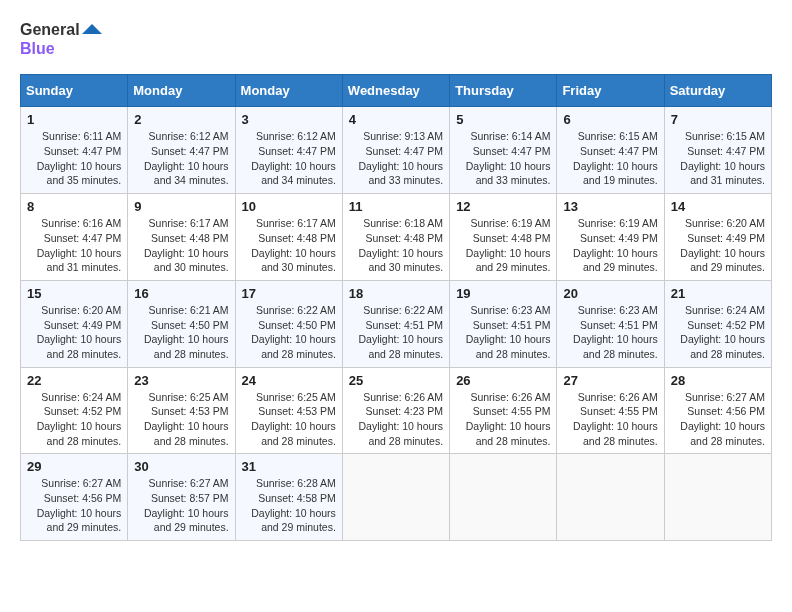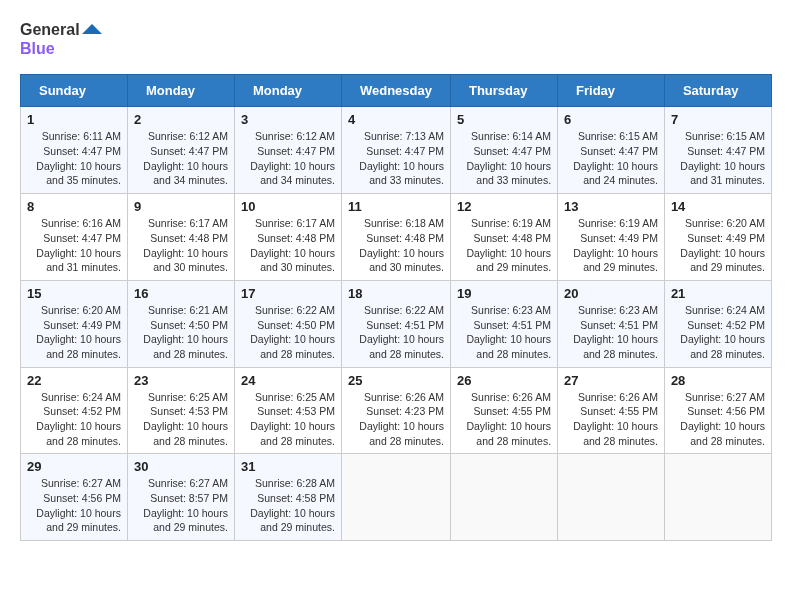--- a/index.html
+++ b/index.html
@@ -34,21 +34,21 @@
       color: #555;
     }
     .calendar-table {
       width: 100%;
       border-collapse: collapse;
       font-size: 11px;
     }
     .calendar-table thead th {
       background-color: #2e7bc4;
       color: white;
-      padding: 8px 18px;
+      padding: 8px 5px;
       text-align: left;
       font-size: 13px;
       font-weight: bold;
       border: 1px solid #2166a8;
     }
     .calendar-table tbody td {
       border: 1px solid #ccc;
       padding: 5px 6px;
       vertical-align: top;
       width: calc(100% / 7);
@@ -128,39 +128,39 @@
         <span class="day-number">3</span>
         <div class="day-info">
           <span>Sunrise: 6:12 AM</span><br>
           <span>Sunset: 4:47 PM</span><br>
           <span>Daylight: 10 hours and 34 minutes.</span>
         </div>
       </td>
         <td>
         <span class="day-number">4</span>
         <div class="day-info">
-          <span>Sunrise: 7:13 AM</span><br>
+          <span>Sunrise: 9:13 AM</span><br>
           <span>Sunset: 4:47 PM</span><br>
           <span>Daylight: 10 hours and 33 minutes.</span>
         </div>
       </td>
         <td>
         <span class="day-number">5</span>
         <div class="day-info">
           <span>Sunrise: 6:14 AM</span><br>
           <span>Sunset: 4:47 PM</span><br>
           <span>Daylight: 10 hours and 33 minutes.</span>
         </div>
       </td>
         <td>
         <span class="day-number">6</span>
         <div class="day-info">
           <span>Sunrise: 6:15 AM</span><br>
           <span>Sunset: 4:47 PM</span><br>
-          <span>Daylight: 10 hours and 24 minutes.</span>
+          <span>Daylight: 10 hours and 19 minutes.</span>
         </div>
       </td>
         <td>
         <span class="day-number">7</span>
         <div class="day-info">
           <span>Sunrise: 6:15 AM</span><br>
           <span>Sunset: 4:47 PM</span><br>
           <span>Daylight: 10 hours and 31 minutes.</span>
         </div>
       </td>

